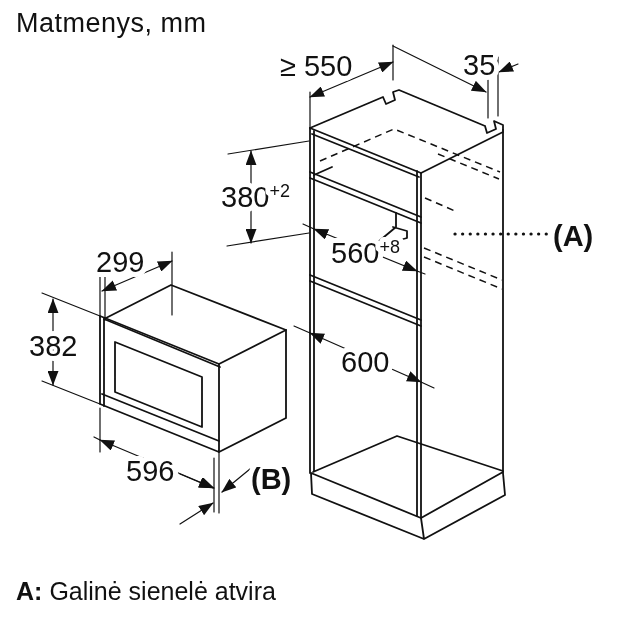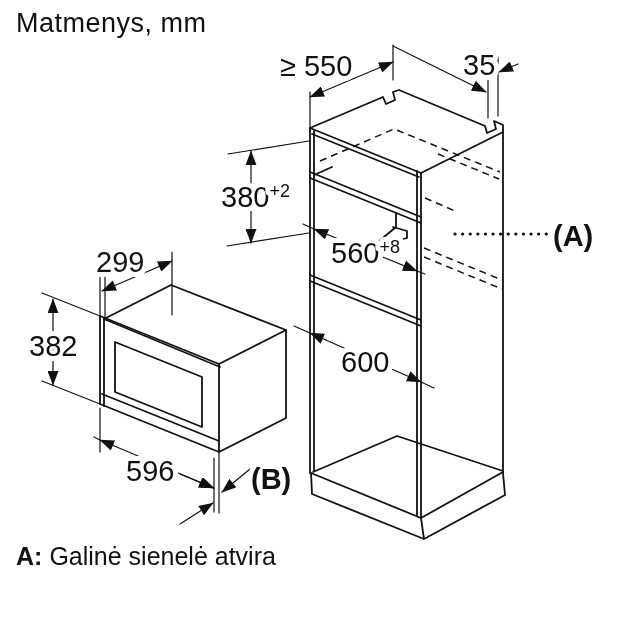--- a/index.html
+++ b/index.html
@@ -1,19 +1,19 @@
 <!DOCTYPE html>
 <html><head>
 <meta charset="utf-8">
 <style>
   html,body{margin:0;padding:0;background:#fff;}
   #stage{position:relative;width:625px;height:625px;background:#fff;overflow:hidden;
          font-family:"Liberation Sans", sans-serif;color:#111;}
   .page-title{position:absolute;left:16px;top:8px;font-size:27px;letter-spacing:.5px;}
-  .notes{position:absolute;left:16px;top:544px;font-size:25px;line-height:24px;}
+  .notes{position:absolute;left:16px;top:579px;font-size:25px;line-height:24px;}
   .note-line{white-space:nowrap;}
   .nk{font-weight:bold;margin-right:7px;}
   svg{position:absolute;left:0;top:0;}
   .st{stroke:#111;stroke-width:1.8;fill:none;stroke-linejoin:round;stroke-linecap:round;}
   .dash{stroke:#111;stroke-width:1.5;fill:none;stroke-dasharray:7 5;stroke-linejoin:round;}
   .dim{stroke:#111;stroke-width:1.2;fill:none;stroke-linecap:round;}
   .dots{stroke:#111;stroke-width:3.2;fill:none;stroke-dasharray:0.1 7.5;stroke-linecap:round;}
   text.dimtxt{font-family:"Liberation Sans", sans-serif;font-size:29px;fill:#111;
               paint-order:stroke;stroke:#fff;stroke-width:10px;stroke-linejoin:round;}
   text.callout{font-weight:bold;}

